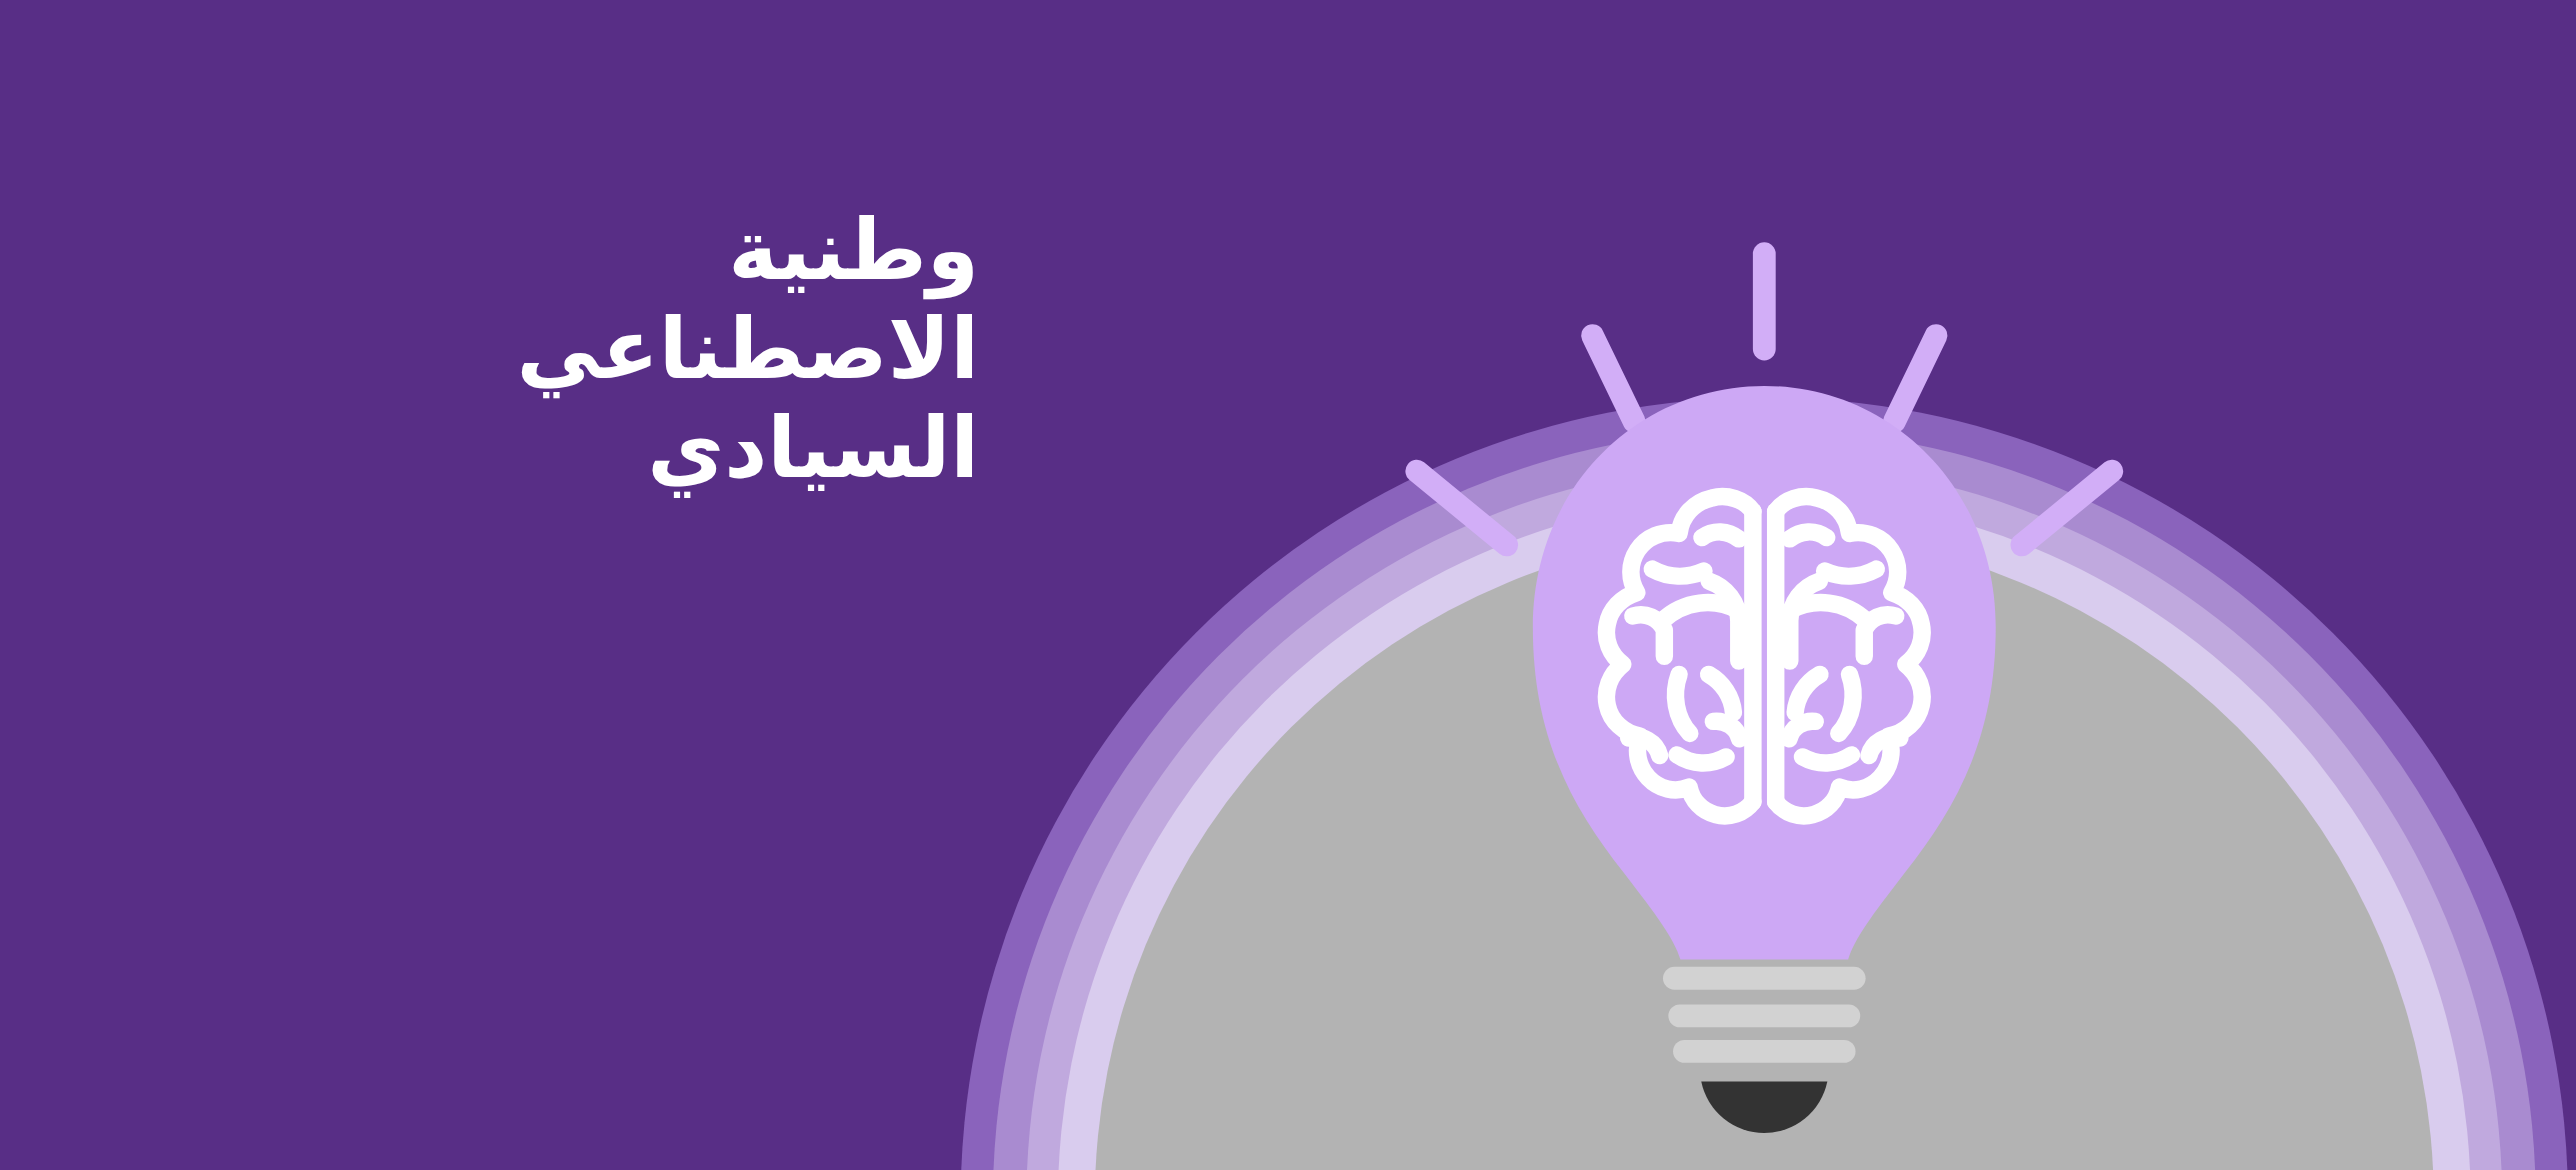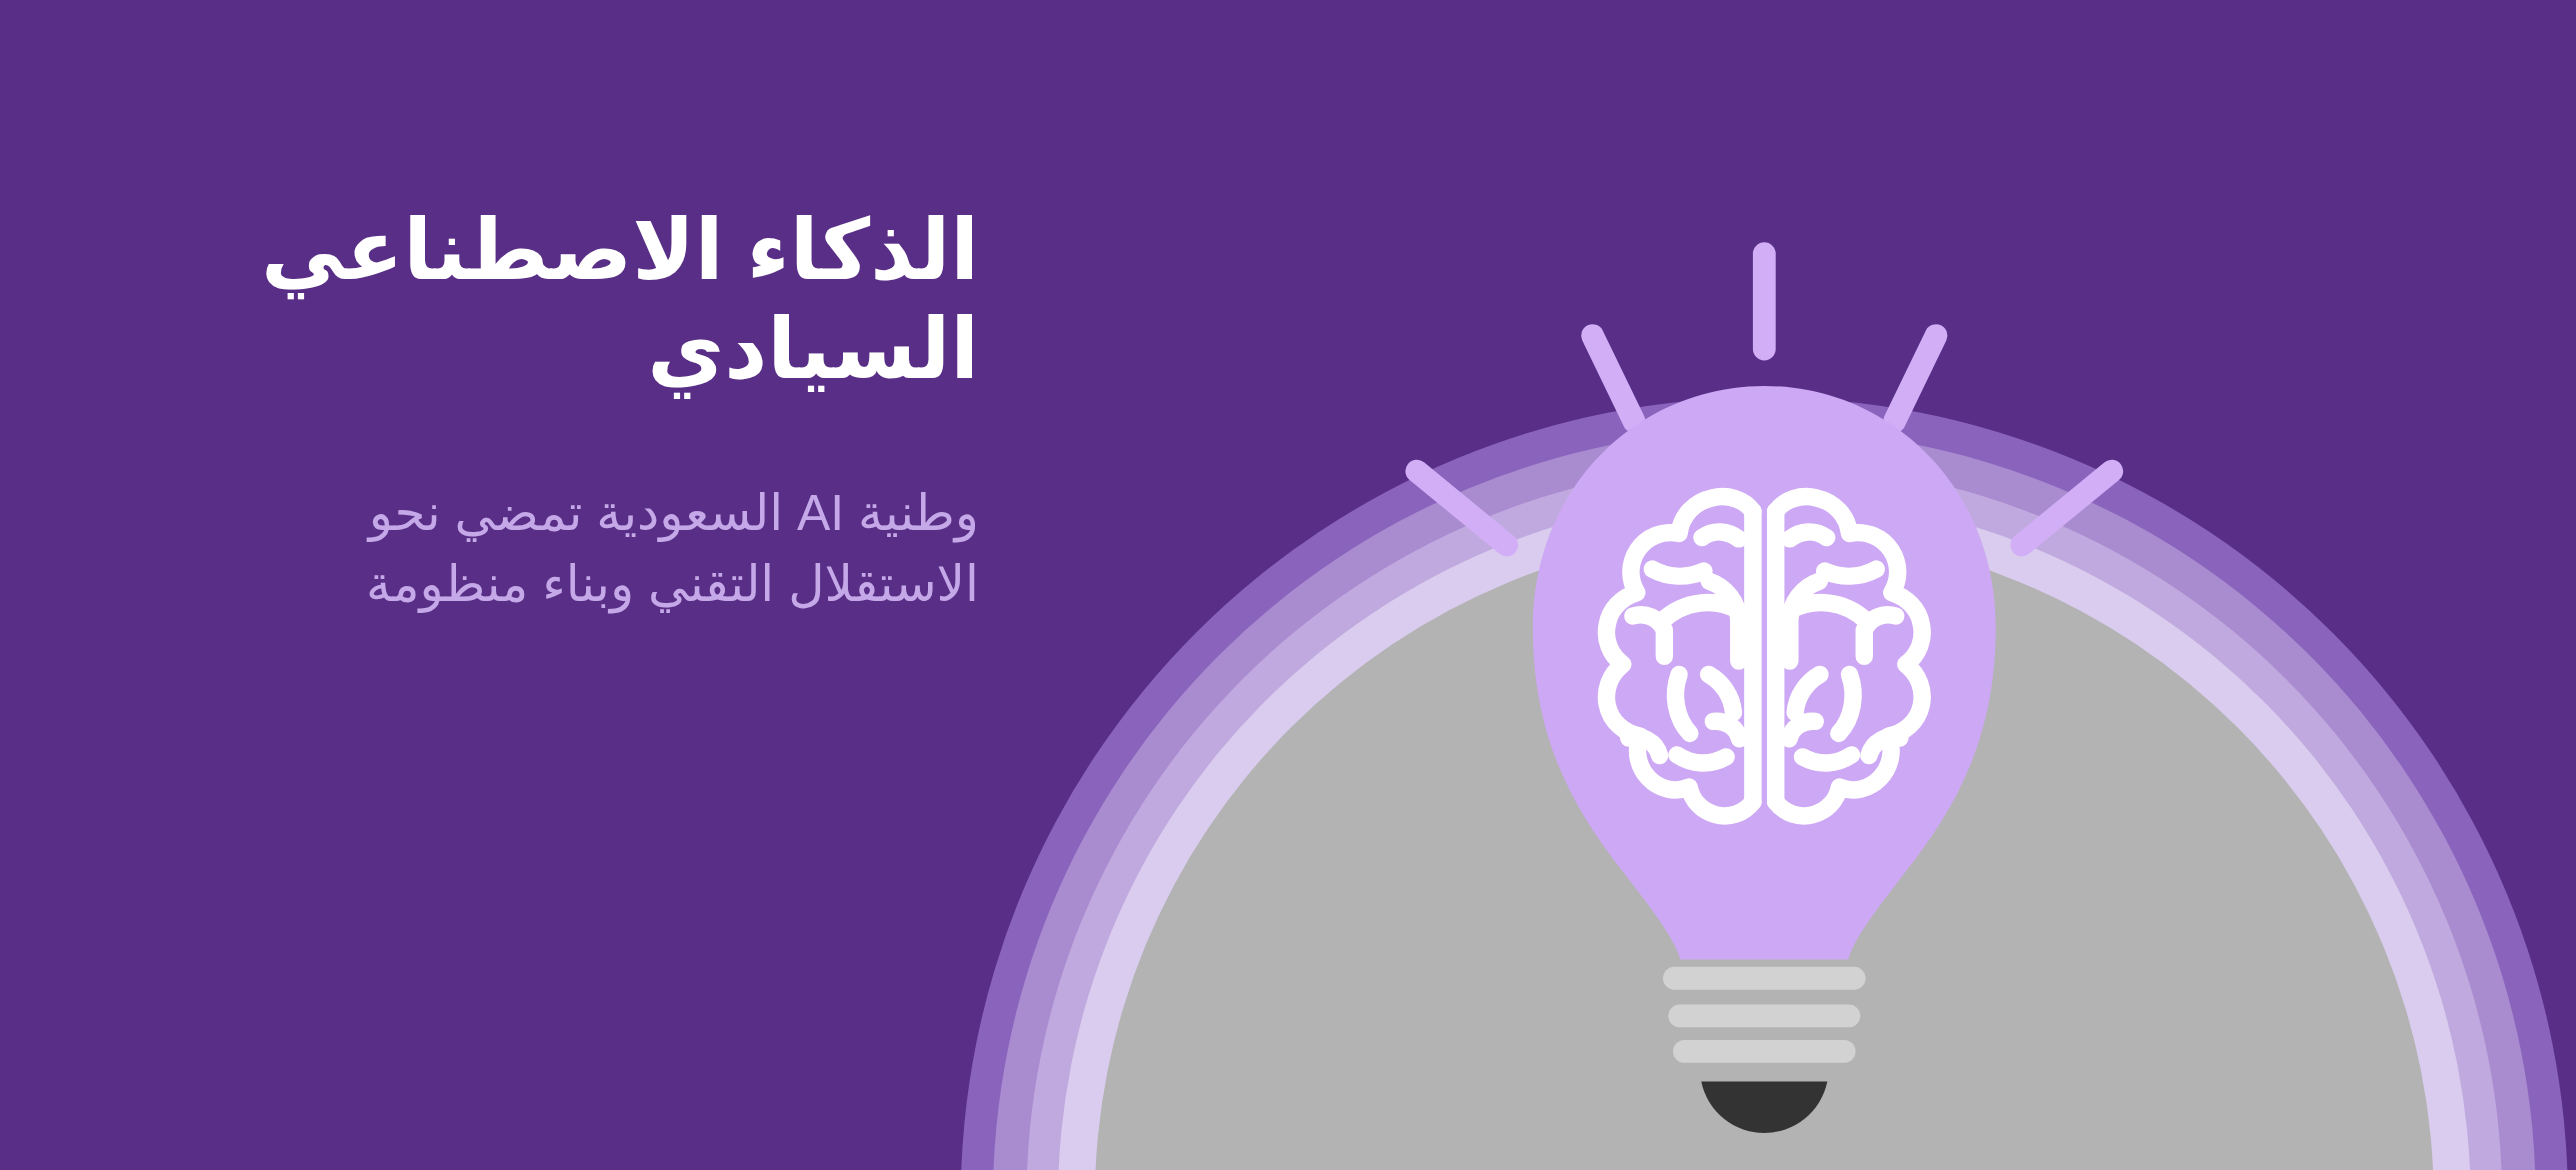--- a/index.html
+++ b/index.html
@@ -154,18 +154,17 @@
         <path d="M2713 1005 C 2692 1017 2678 1038 2676 1062"></path>
         <path d="M2832 1100 C 2812 1094 2791 1106 2786 1126"></path>
         <path d="M2760 1125 C 2738 1140 2710 1141 2687 1128"></path>
         <path d="M2706 1075 C 2688 1073 2671 1084 2667 1101"></path>
       </g>
 
     </g>
   </svg>
 
   <div id="text-col">
-    <h1 id="headline">الذكاء الاصطناعي السيادي</h1>
-    <p id="subhead">وطنية AI السعودية تمضي نحو الاستقلال التقني وبناء منظومة</p>
+    <h1 id="headline">وطنية الاصطناعي السيادي</h1>
   </div>
 
 </div>
 
 
 </body></html>

